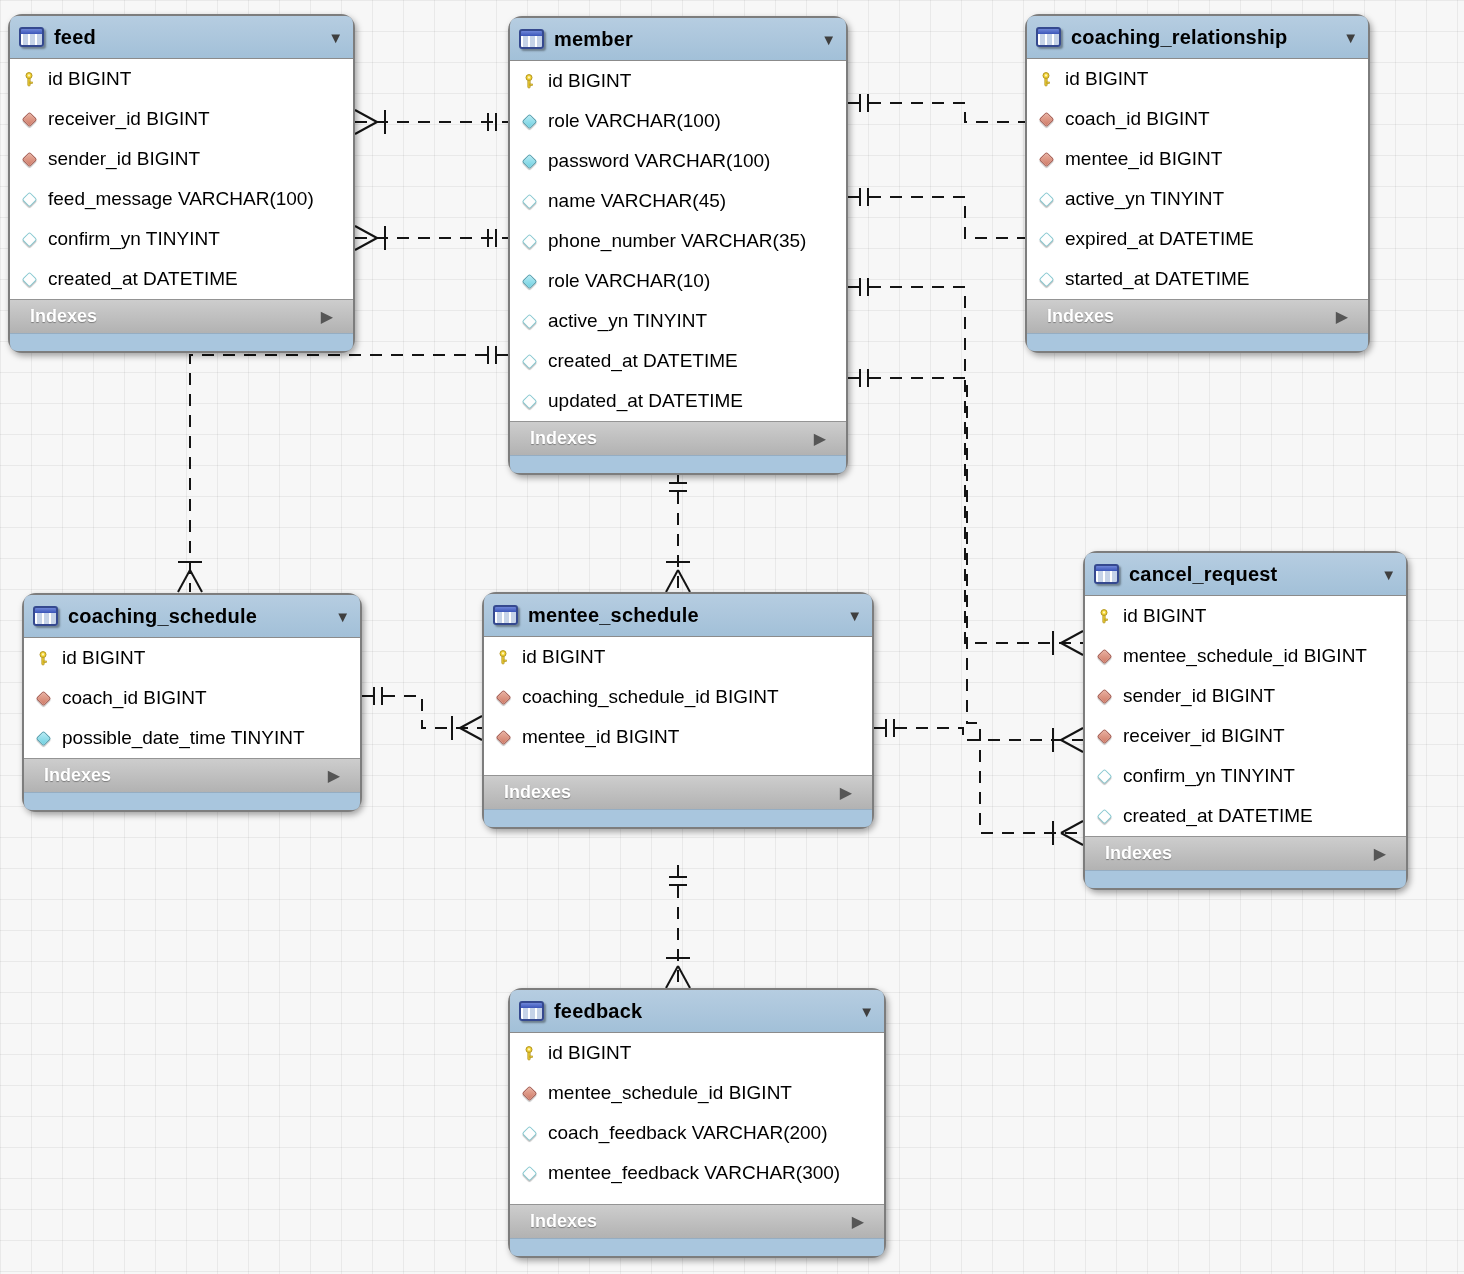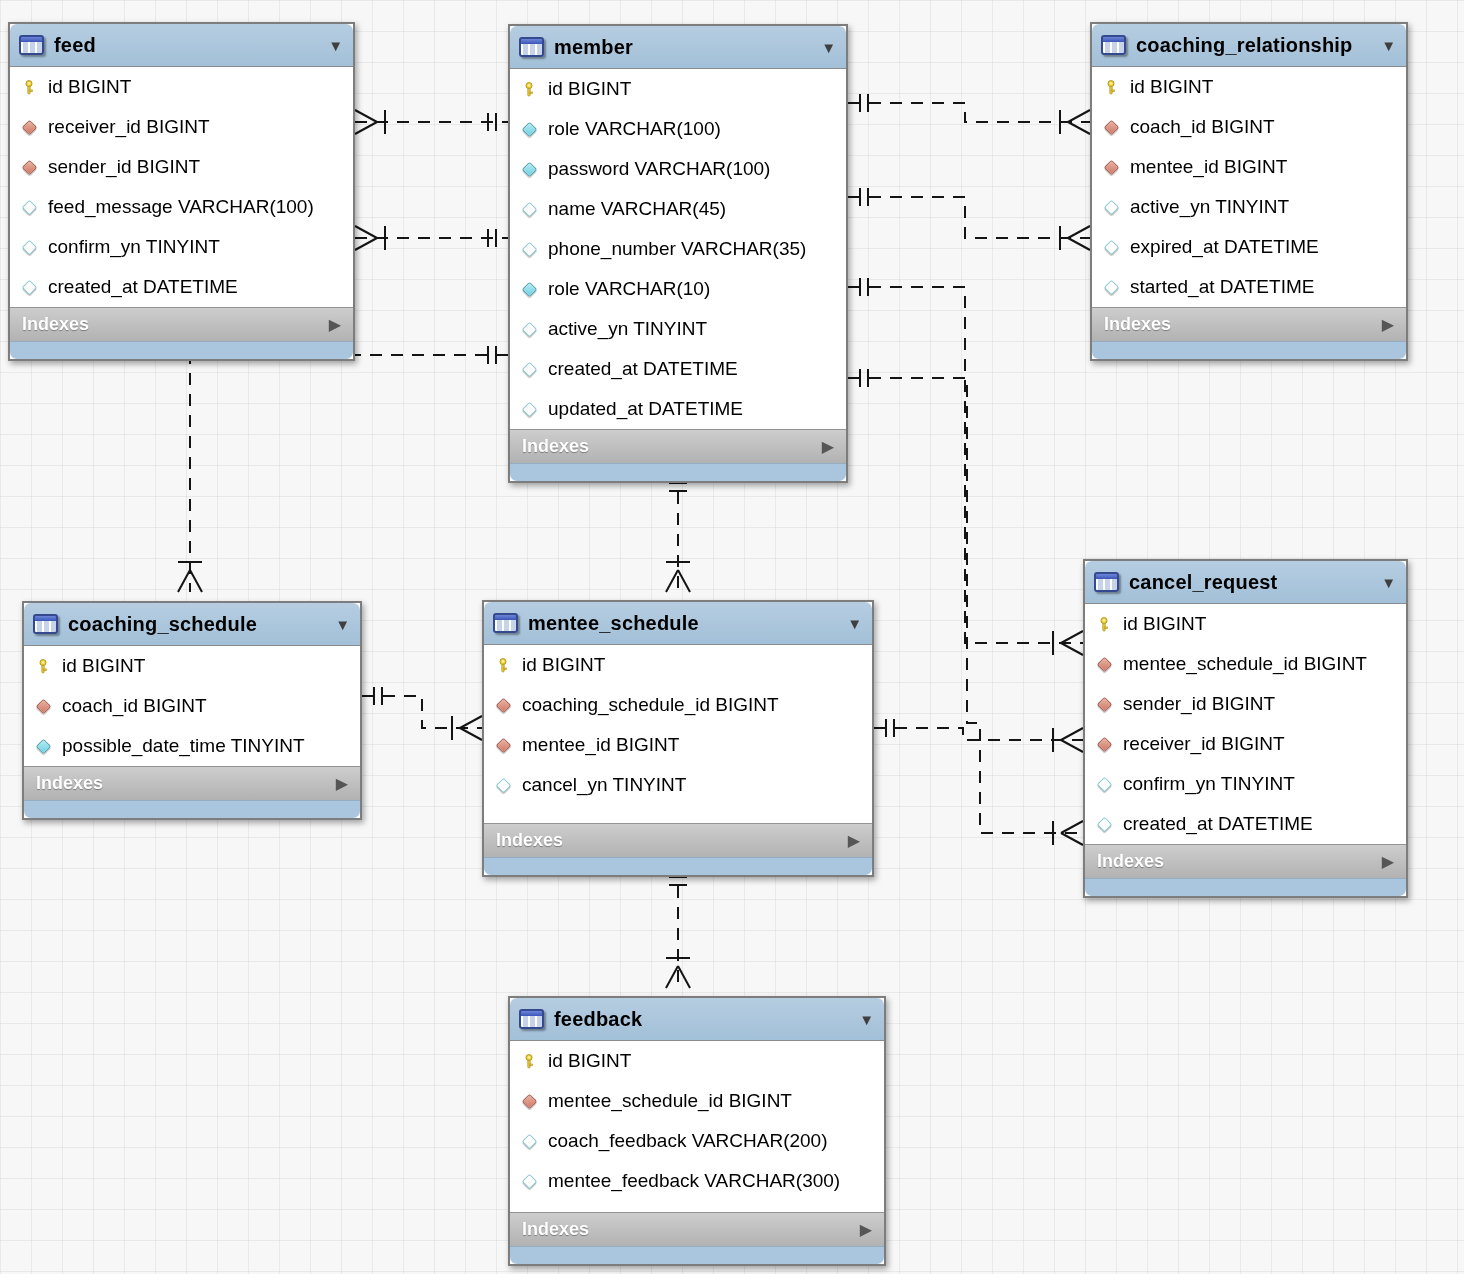--- a/index.html
+++ b/index.html
@@ -18,24 +18,23 @@
     background-size:31px 31px;
   }
   #wires{position:absolute;left:0;top:0;}
   .wire{fill:none;stroke:#141414;stroke-width:2;stroke-dasharray:12 9;}
   .mk{stroke:#141414;stroke-width:2;fill:none;}
 
   .table-box{
     position:absolute;
     background:#ffffff;
     border:2px solid #7d7d7d;
-    border-radius:0;
+    border-radius:14px;
     box-shadow:2px 3px 6px rgba(0,0,0,0.35);
     box-sizing:border-box;
-    margin-top:8px;
   }
   .tbl-header{
     height:43px;
     background:linear-gradient(#b6cde1,#a2c0d8);
     border-bottom:1px solid #8b8b8b;
     border-radius:7px 7px 0 0;
     display:flex;align-items:center;
     padding:0 10px 0 9px;
     box-sizing:border-box;
   }
@@ -87,21 +86,21 @@
     box-shadow:1px 1px 1px rgba(0,0,0,0.25);
   }
   .dm.fk{background:linear-gradient(135deg,#eab2a2,#cf7a66);border:1px solid #a3564a;}
   .dm.notnull{background:linear-gradient(135deg,#b8ecf5,#6ed0e0);border:1px solid #4d9cac;}
   .dm.nullable{background:#fefefe;border:1px solid #86c8d0;}
   .tbl-indexes{
     height:34px;
     background:linear-gradient(#cdcdcd,#b2b2b2);
     border-top:1px solid #949494;
     display:flex;align-items:center;
-    padding:0 12px;
+    padding:0 20px;
     box-sizing:border-box;
   }
   .idx-label{
     font-size:18px;font-weight:bold;color:#ffffff;
     text-shadow:0 1px 1px rgba(0,0,0,0.35);
   }
   .idx-arrow{
     margin-left:auto;
     color:#565656;font-size:16px;line-height:1;
   }
@@ -327,21 +326,21 @@
           </span>
           <span class="col-label">updated_at DATETIME</span>
         </div>
       </div>
       <div class="tbl-indexes">
         <span class="idx-label">Indexes</span>
         <span class="idx-arrow">▶</span>
       </div>
       <div class="tbl-footer"></div>
     </div>
-    <div class="table-box" style="left: 1090px; top: 14px; width: 318px;">
+    <div class="table-box" style="left: 1025px; top: 14px; width: 345px;">
       <div class="tbl-header">
         <span class="tbl-icon"></span>
         <span class="tbl-title">coaching_relationship</span>
         <span class="tbl-caret">▼</span>
       </div>
       <div class="tbl-body">
         <div class="col-row">
           <span class="cicon">
             <svg width="14" height="15" viewBox="0 0 14 15">
               <circle cx="7" cy="3.6" r="3" fill="#f5d738" stroke="#b0921f" stroke-width="1"></circle>
@@ -448,26 +447,20 @@
           <span class="cicon">
             <span class="dm fk"></span>
           </span>
           <span class="col-label">coaching_schedule_id BIGINT</span>
         </div>
         <div class="col-row">
           <span class="cicon">
             <span class="dm fk"></span>
           </span>
           <span class="col-label">mentee_id BIGINT</span>
-        </div>
-        <div class="col-row">
-          <span class="cicon">
-            <span class="dm nullable"></span>
-          </span>
-          <span class="col-label">cancel_yn TINYINT</span>
         </div>
       </div>
       <div class="tbl-indexes">
         <span class="idx-label">Indexes</span>
         <span class="idx-arrow">▶</span>
       </div>
       <div class="tbl-footer"></div>
     </div>
     <div class="table-box" style="left: 1083px; top: 551px; width: 325px;">
       <div class="tbl-header">

